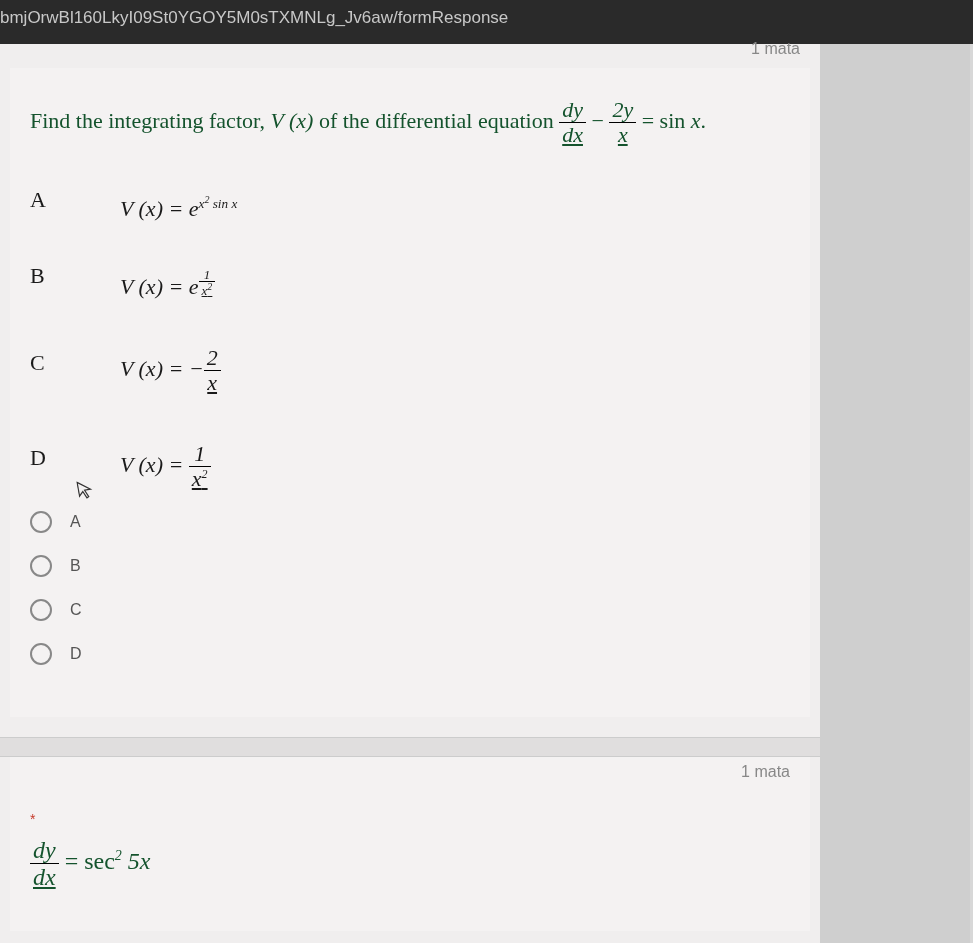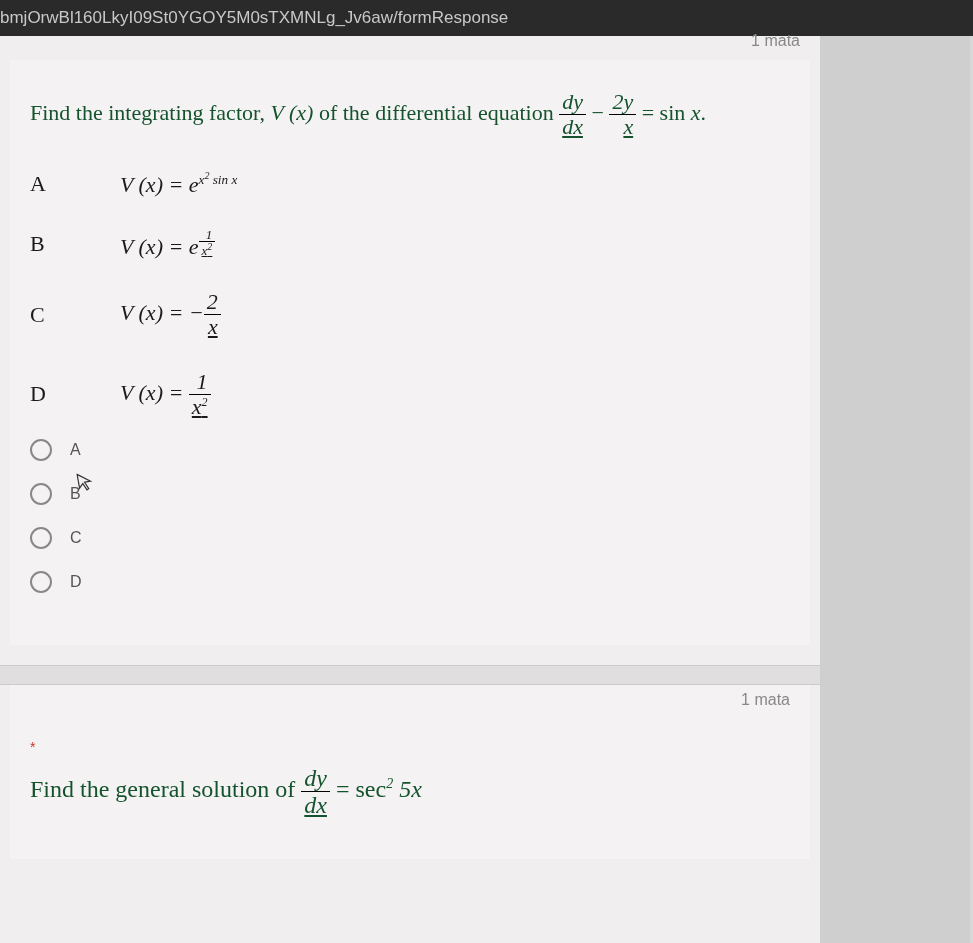--- a/index.html
+++ b/index.html
@@ -10,21 +10,21 @@
     font-family: 'Times New Roman', serif;
     overflow: hidden;
     position: relative;
   }
   .url-bar {
     background: #2a2a2a;
     color: #c8c8c8;
     font-family: Arial, sans-serif;
     font-size: 17px;
     padding: 8px 0 8px 0;
-    height: 36px;
+    height: 44px;
     width: 100%;
   }
   .page-wrap {
     background: #f0eeee;
     margin: 0;
     width: 820px;
     min-height: 907px;
     position: relative;
   }
   .outer {
@@ -60,21 +60,21 @@
     color: #14532d;
     line-height: 2.0;
   }
   .math {
     font-style: italic;
     font-family: 'Times New Roman', serif;
   }
   .frac {
     display: inline-block;
     vertical-align: middle;
-    text-align: right;
+    text-align: center;
     font-style: italic;
   }
   .frac .num { display: block; border-bottom: 1.5px solid #000; padding: 0 3px; line-height: 1.1; }
   .frac .den { display: block; padding: 0 3px; line-height: 1.1; text-decoration: underline; }
   .frac.small .num, .frac.small .den { font-size: 13px; line-height:1.0; }
   .options-list {
     margin-top: 30px;
   }
   .opt-row {
     display: flex;
@@ -82,20 +82,21 @@
     margin-bottom: 30px;
     font-size: 22px;
     color: #1a1a1a;
   }
   .opt-letter {
     width: 90px;
     font-style: normal;
   }
   .opt-formula {
     font-style: italic;
+    margin-top: 16px;
   }
   .sup { font-size: 0.6em; vertical-align: super; font-style: italic;}
   .radio-group {
     margin-top: 20px;
     padding-left: 0;
   }
   .radio-row {
     display: flex;
     align-items: center;
     margin-bottom: 22px;
@@ -226,21 +227,20 @@
       </svg>
     </span>
   </div>
 
   <div class="divider"></div>
 
   <div class="card">
     <div class="points">1 mata</div>
     <div class="asterisk">*</div>
     <div class="q2 question-text" style="font-size:24px;">
-      <span>Find the general solution of </span>
       <span class="frac">
         <span class="num">dy</span>
         <span class="den">dx</span>
       </span>
       <span> = sec</span><sup class="sup" style="font-size:14px;">2</sup>
       <span class="math"> 5x</span>
     </div>
   </div>
 
 </div>

